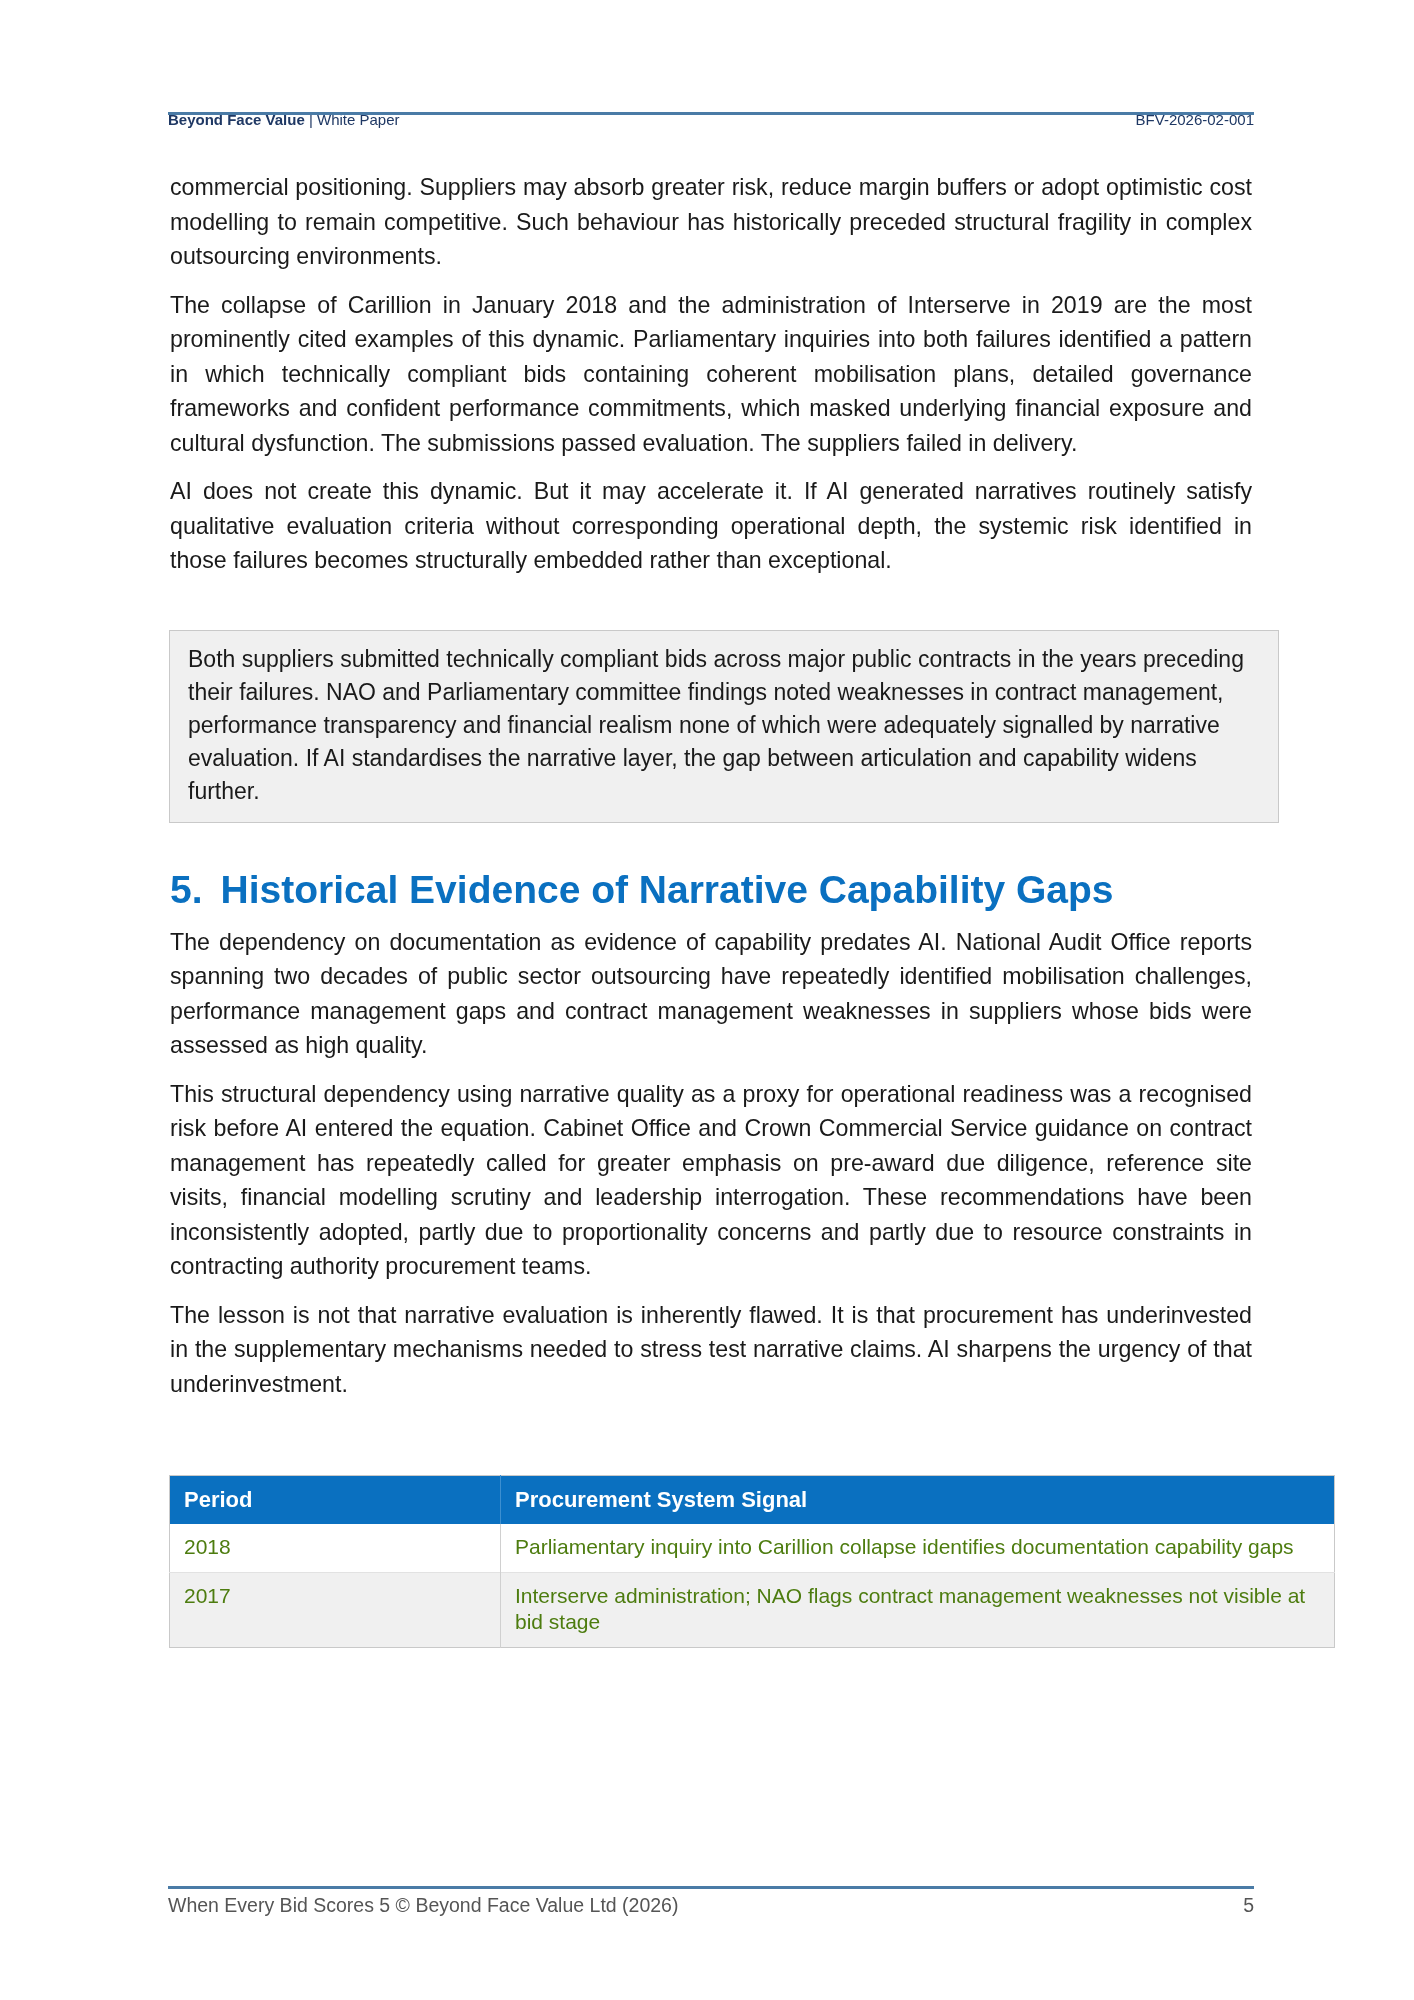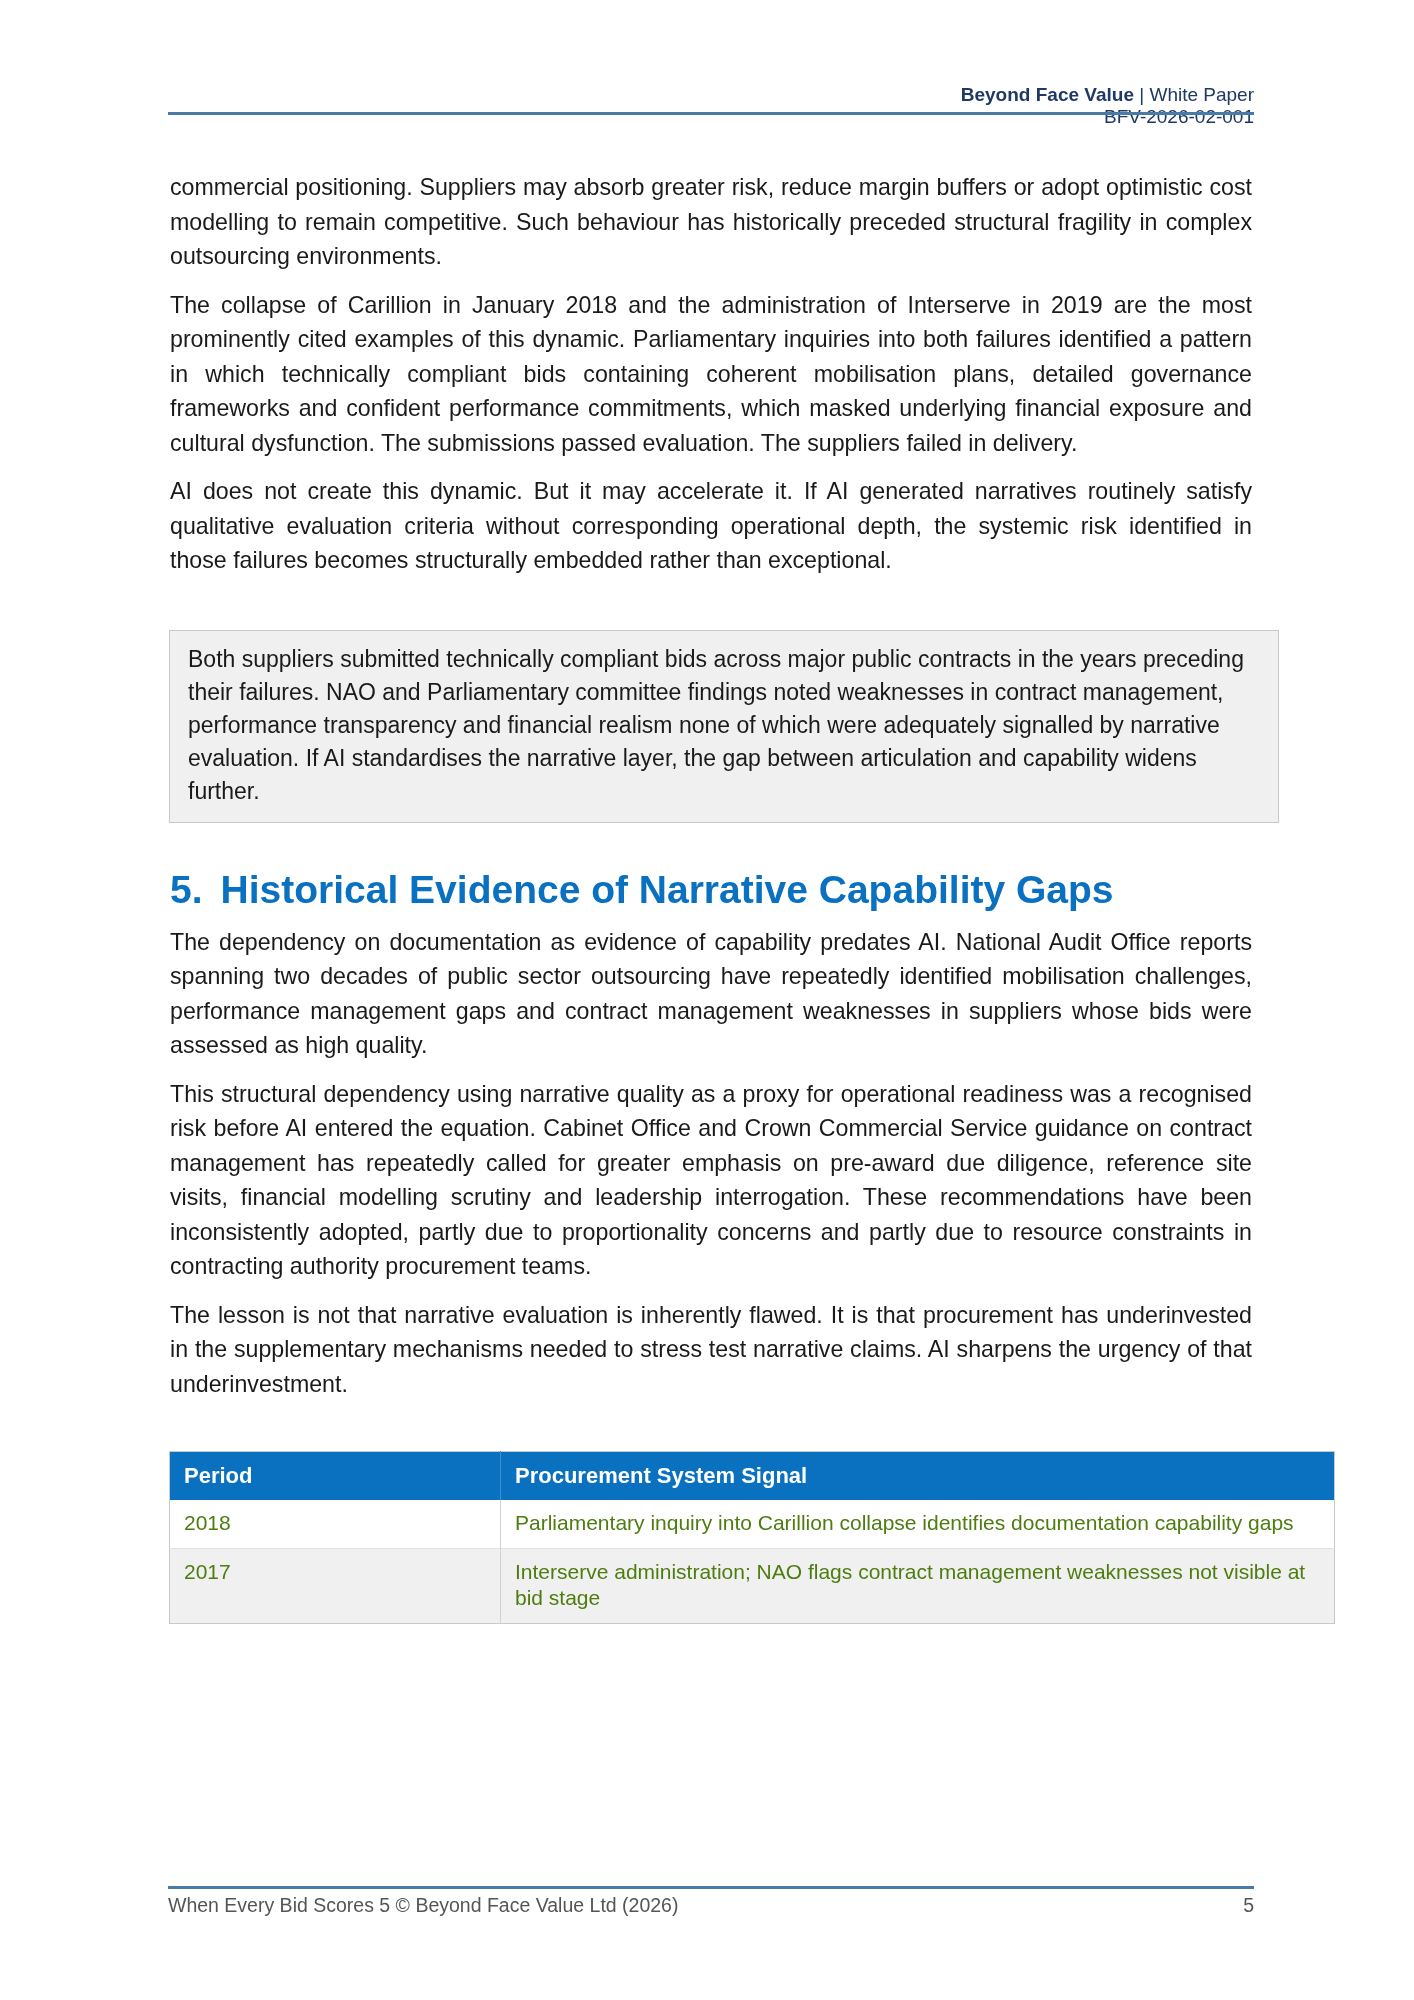--- a/index.html
+++ b/index.html
@@ -11,29 +11,28 @@
       width: 1414px;
       height: 2000px;
       position: relative;
       font-family: "Liberation Sans", sans-serif;
       color: #1a1a1a;
       overflow: hidden;
     }
     .page-header {
       position: absolute;
       left: 168px;
-      top: 84px;
+      top: 100px;
       width: 1086px;
       height: 28px;
       display: flex;
       justify-content: space-between;
       align-items: flex-end;
-      font-size: 19px;
+      font-size: 15px;
       color: #1f3864;
-      flex-direction: column;
     }
     .page-header .brand { font-weight: bold; color: #1f3864; }
     .page-header .sep { color: #1f3864; font-weight: normal; }
     .page-header .doctype { color: #1f3864; font-weight: normal; }
     .page-header .docid { color: #1f3864; }
     .header-rule {
       position: absolute;
       left: 168px;
       top: 112px;
       width: 1086px;
@@ -77,21 +76,21 @@
     }
     h2.section {
       margin: 44px 0 12px 0;
       font-size: 39px;
       line-height: 46px;
       font-weight: bold;
       color: #0a70c0;
     }
     h2.section .num { margin-right: 18px; }
     table.signals {
-      margin-top: 50px;
+      margin-top: 74px;
       margin-left: -1px;
       width: 1166px;
       border-collapse: collapse;
       border: 1px solid #c9c9c9;
     }
     table.signals th {
       background: #0a70c0;
       color: #ffffff;
       text-align: left;
       font-weight: bold;

